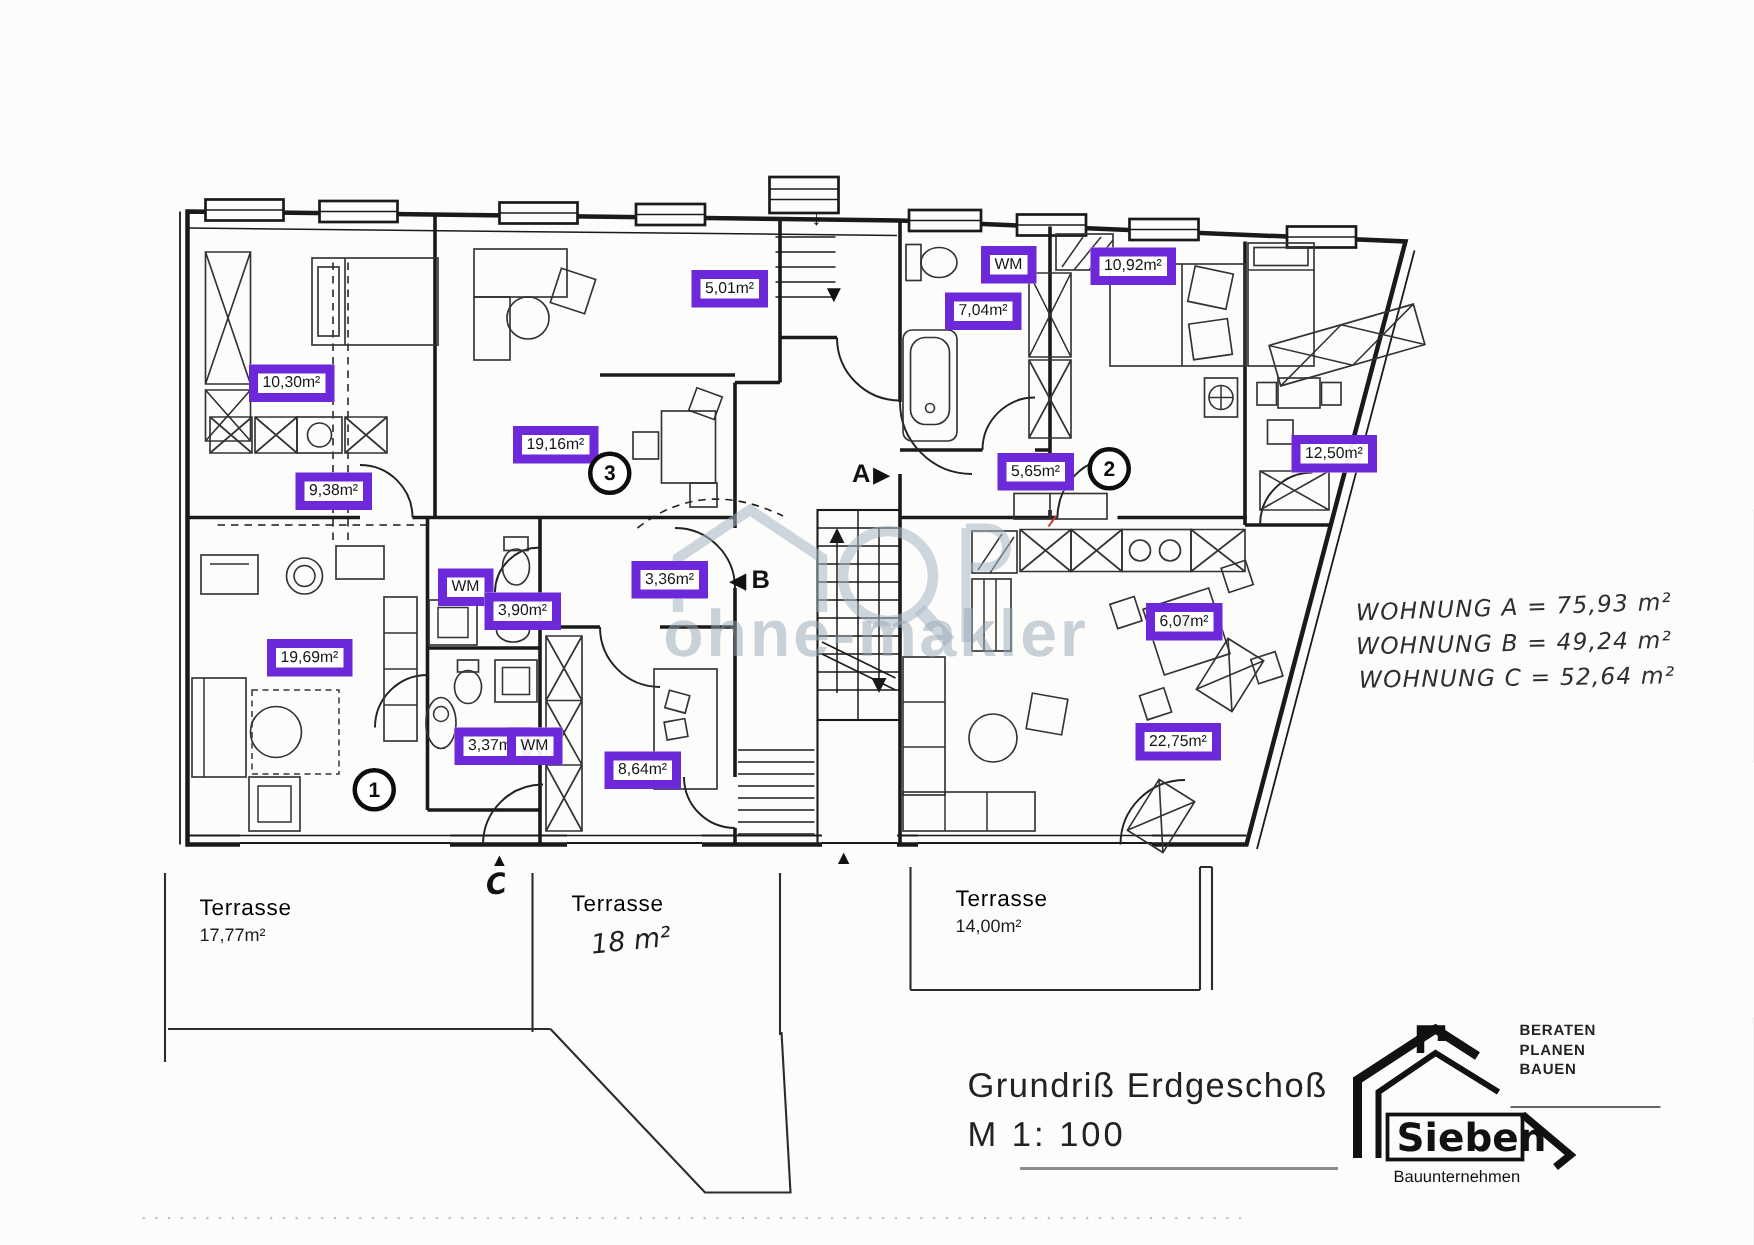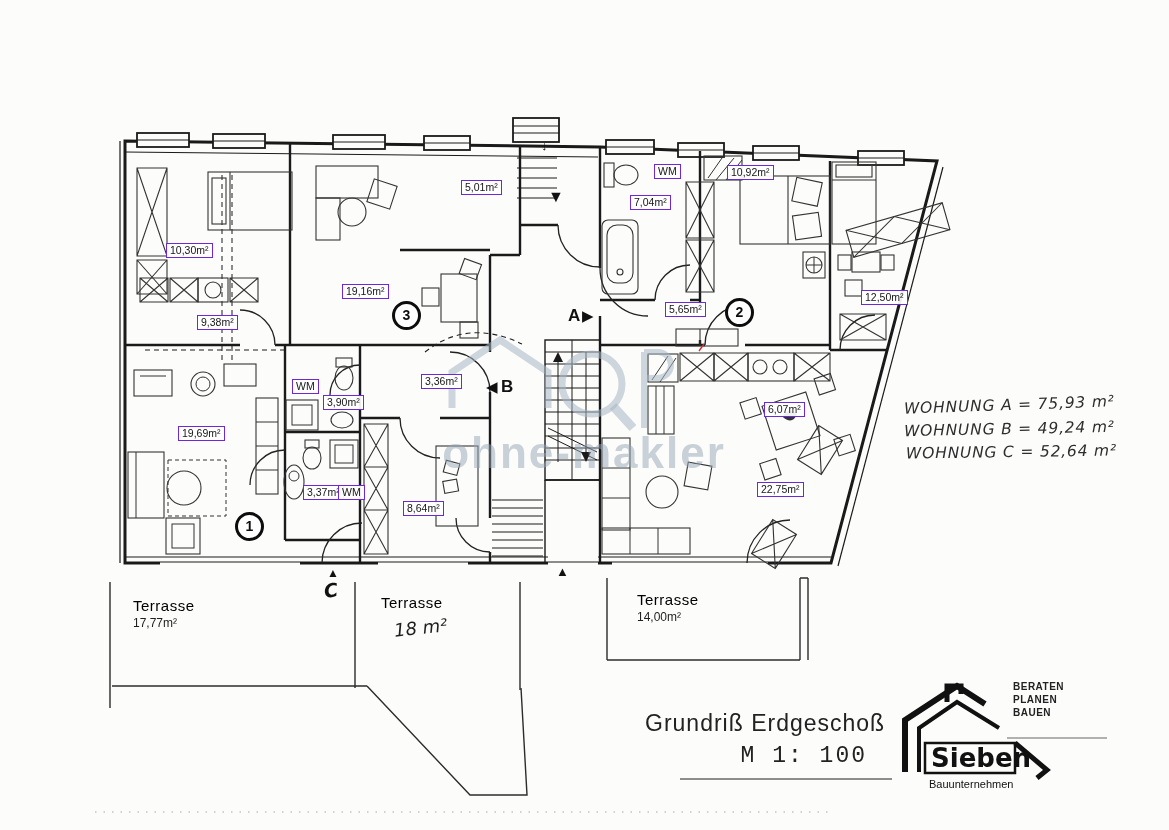--- a/index.html
+++ b/index.html
@@ -1,36 +1,36 @@
 <!DOCTYPE html>
 <html><head>
 <meta charset="utf-8">
 <style>
   html,body{margin:0;padding:0;background:#e8e8e8;}
   #page{position:relative;width:1169px;height:830px;background:#fcfcfb;overflow:hidden;
         font-family:"Liberation Sans",sans-serif;color:#1c1c1c;}
   #plan-svg{position:absolute;left:0;top:0;z-index:1;}
-  .lbl{position:absolute;z-index:10;font-size:10.5px;line-height:1.25;border:1px solid #6d28d9;
+  .lbl{position:absolute;z-index:10;font-size:10.5px;line-height:1.25;border:6px solid #6d28d9;
        background:rgba(255,255,255,.93);padding:0 3px;color:#151515;white-space:nowrap;}
   .unit{position:absolute;z-index:10;width:23px;height:23px;border:3.5px solid #0d0d0d;border-radius:50%;
         background:#fff;font-weight:bold;font-size:14px;line-height:23px;text-align:center;color:#0d0d0d;}
   .tri{position:absolute;z-index:10;color:#111;}
   .marker-letter{position:absolute;z-index:10;font-weight:bold;font-size:17px;color:#111;}
   .terr-name{position:absolute;z-index:10;font-size:15px;color:#000000;letter-spacing:.5px;text-align:center;}
   .terr-area{position:absolute;z-index:10;font-size:12px;color:#1e1e1e;}
   .hand{font-family:"DejaVu Sans",sans-serif;font-style:italic;}
   .annot-line{position:absolute;z-index:10;font-family:"DejaVu Sans",sans-serif;font-style:italic;
               font-size:15.5px;letter-spacing:.8px;color:#2e2e2e;white-space:nowrap;}
   #page-title{position:absolute;left:576px;top:64px;z-index:10;font-size:22px;font-weight:bold;
               letter-spacing:1px;color:#222;}
-  #watermark-text{position:absolute;left:398px;top:428px;width:372px;z-index:5;text-align:center;
+  #watermark-text{position:absolute;left:398px;top:398px;width:372px;z-index:5;text-align:center;
                   font-size:44px;letter-spacing:2px;color:rgba(150,166,181,.5);font-weight:bold;}
   #footer{position:absolute;left:645px;top:710px;width:248px;z-index:10;}
   #footer .f1{font-size:23px;letter-spacing:1px;color:#222;text-align:left;}
-  #footer .f2{font-size:23px;letter-spacing:2px;color:#222;text-align:right;padding-right:26px;margin-top:6px;font-family:Liberation Mono, monospace;}
+  #footer .f2{font-size:23px;letter-spacing:2px;color:#222;padding-right:26px;margin-top:6px;}
   #footer-underline{position:absolute;left:680px;top:778px;width:212px;height:0;
                     border-top:2px solid #8d8d8d;z-index:10;}
   #logo-svg{position:absolute;left:895px;top:666px;z-index:10;}
 </style>
 </head>
 <body>
 
 <div id="page">
 
 

